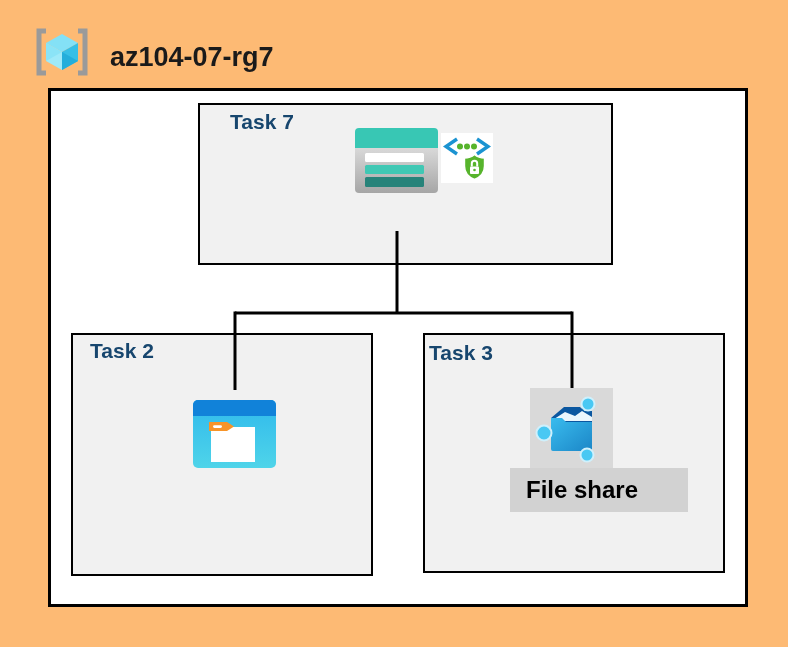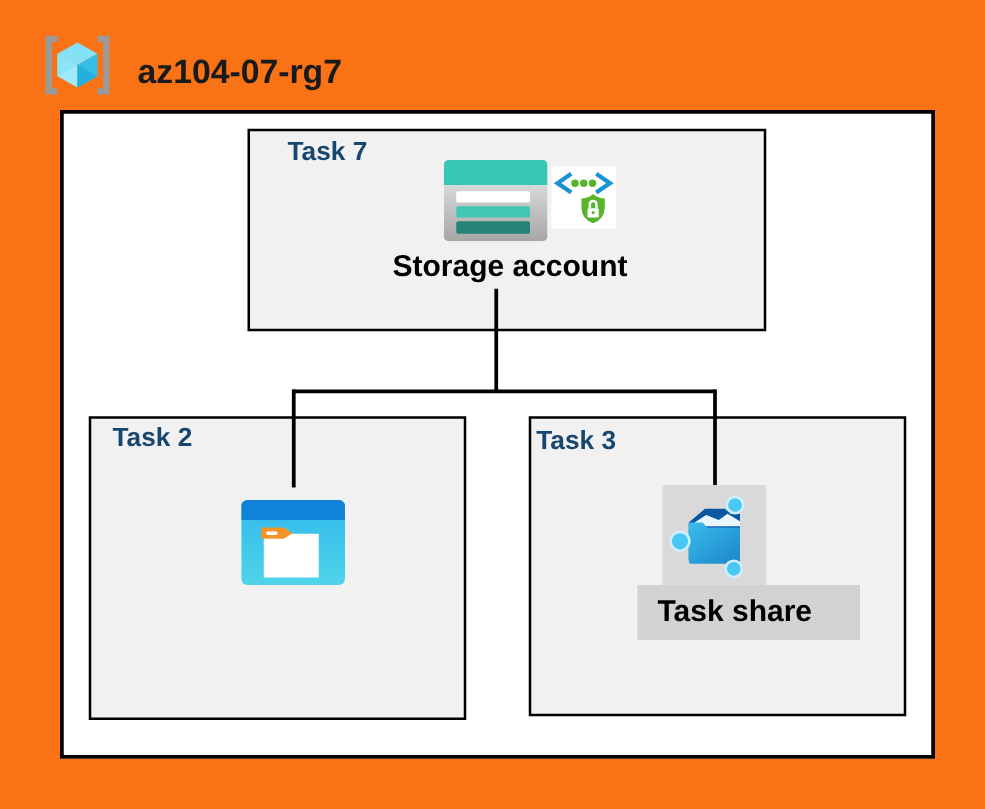--- a/index.html
+++ b/index.html
@@ -1,17 +1,17 @@
 <!DOCTYPE html>
 <html><head>
 <meta charset="utf-8">
 <style>
   html,body{margin:0;padding:0;background:#fff;}
   .stage{
-    position:relative;width:788px;height:647px;background:#f97316;
+    position:relative;width:788px;height:647px;background:#fdba74;
     font-family:"Liberation Sans",sans-serif;overflow:hidden;
   }
   .abs{position:absolute;}
   .rg-title{
     left:110px;top:42px;font-size:27px;font-weight:bold;color:#1a1a1a;
     letter-spacing:0px;
   }
   .outer-box{
     left:48px;top:88px;width:694px;height:513px;
     border:3px solid #000;background:#ffffff;z-index:1;
@@ -106,21 +106,20 @@
     <path d="M36,6 L47,13.5 L36,21" fill="none" stroke="#1B93D1" stroke-width="3.4"></path>
     <circle cx="19" cy="13.5" r="3" fill="#57B42C"></circle>
     <circle cx="26" cy="13.5" r="3" fill="#57B42C"></circle>
     <circle cx="33" cy="13.5" r="3" fill="#57B42C"></circle>
     <path d="M33.5,21.5 c3,2.6 7,3.6 10,3.6 v8 c0,7.2 -5,11.4 -10,13.4 c-5,-2 -10,-6.2 -10,-13.4 v-8 c3,0 7,-1 10,-3.6 Z" fill="#57B42C" stroke="#ffffff" stroke-width="1.4"></path>
     <path d="M30.8,33.5 v-3 a2.7,2.7 0 0 1 5.4,0 v3" fill="none" stroke="#ffffff" stroke-width="2"></path>
     <rect x="29" y="33.5" width="9" height="7.5" rx="1" fill="#ffffff"></rect>
     <circle cx="33.5" cy="37" r="1.3" fill="#57B42C"></circle>
   </svg>
 
-  <div class="abs res-label storage-label">Storage account</div>
 
   <svg class="abs icon blob-icon" width="83" height="68" viewBox="0 0 83 68">
     <defs>
       <linearGradient id="blobBody" x1="0" y1="0" x2="0" y2="1">
         <stop offset="0" stop-color="#2FB9EC"></stop>
         <stop offset="1" stop-color="#4FD4E9"></stop>
       </linearGradient>
     </defs>
     <rect x="0" y="0" width="83" height="68" rx="5" fill="url(#blobBody)"></rect>
     <path d="M5,0 H78 A5,5 0 0 1 83,5 V16 H0 V5 A5,5 0 0 1 5,0 Z" fill="#1182D9"></path>
@@ -142,15 +141,15 @@
     <line x1="13" y1="41" x2="25" y2="43" stroke="#1C7FC0" stroke-width="3"></line>
     <line x1="53" y1="62" x2="44" y2="53" stroke="#1C7FC0" stroke-width="3"></line>
     <path d="M18,26 L31,15 L47,15 L51,19 L59,19 L59,56 L18,56 Z" fill="#0B57A0"></path>
     <path d="M18,29 L32,20 L42,24 L49,19 L59,25 L59,29 Z" fill="#EAF6FD"></path>
     <path d="M18,26 h11 l4,4 h26 v27 a2,2 0 0 1 -2,2 h-37 a2,2 0 0 1 -2,-2 Z" fill="url(#fsBody)"></path>
     <circle cx="55" cy="12" r="6.5" fill="#49C8F3" stroke="#CFF0FC" stroke-width="2"></circle>
     <circle cx="11" cy="41" r="7.5" fill="#49C8F3" stroke="#CFF0FC" stroke-width="2"></circle>
     <circle cx="54" cy="63" r="6.5" fill="#49C8F3" stroke="#CFF0FC" stroke-width="2"></circle>
   </svg>
   <div class="abs fs-label-backdrop"></div>
-  <div class="abs fs-label">Task share</div>
+  <div class="abs fs-label">File share</div>
 
 </div>
 
 </body></html>

